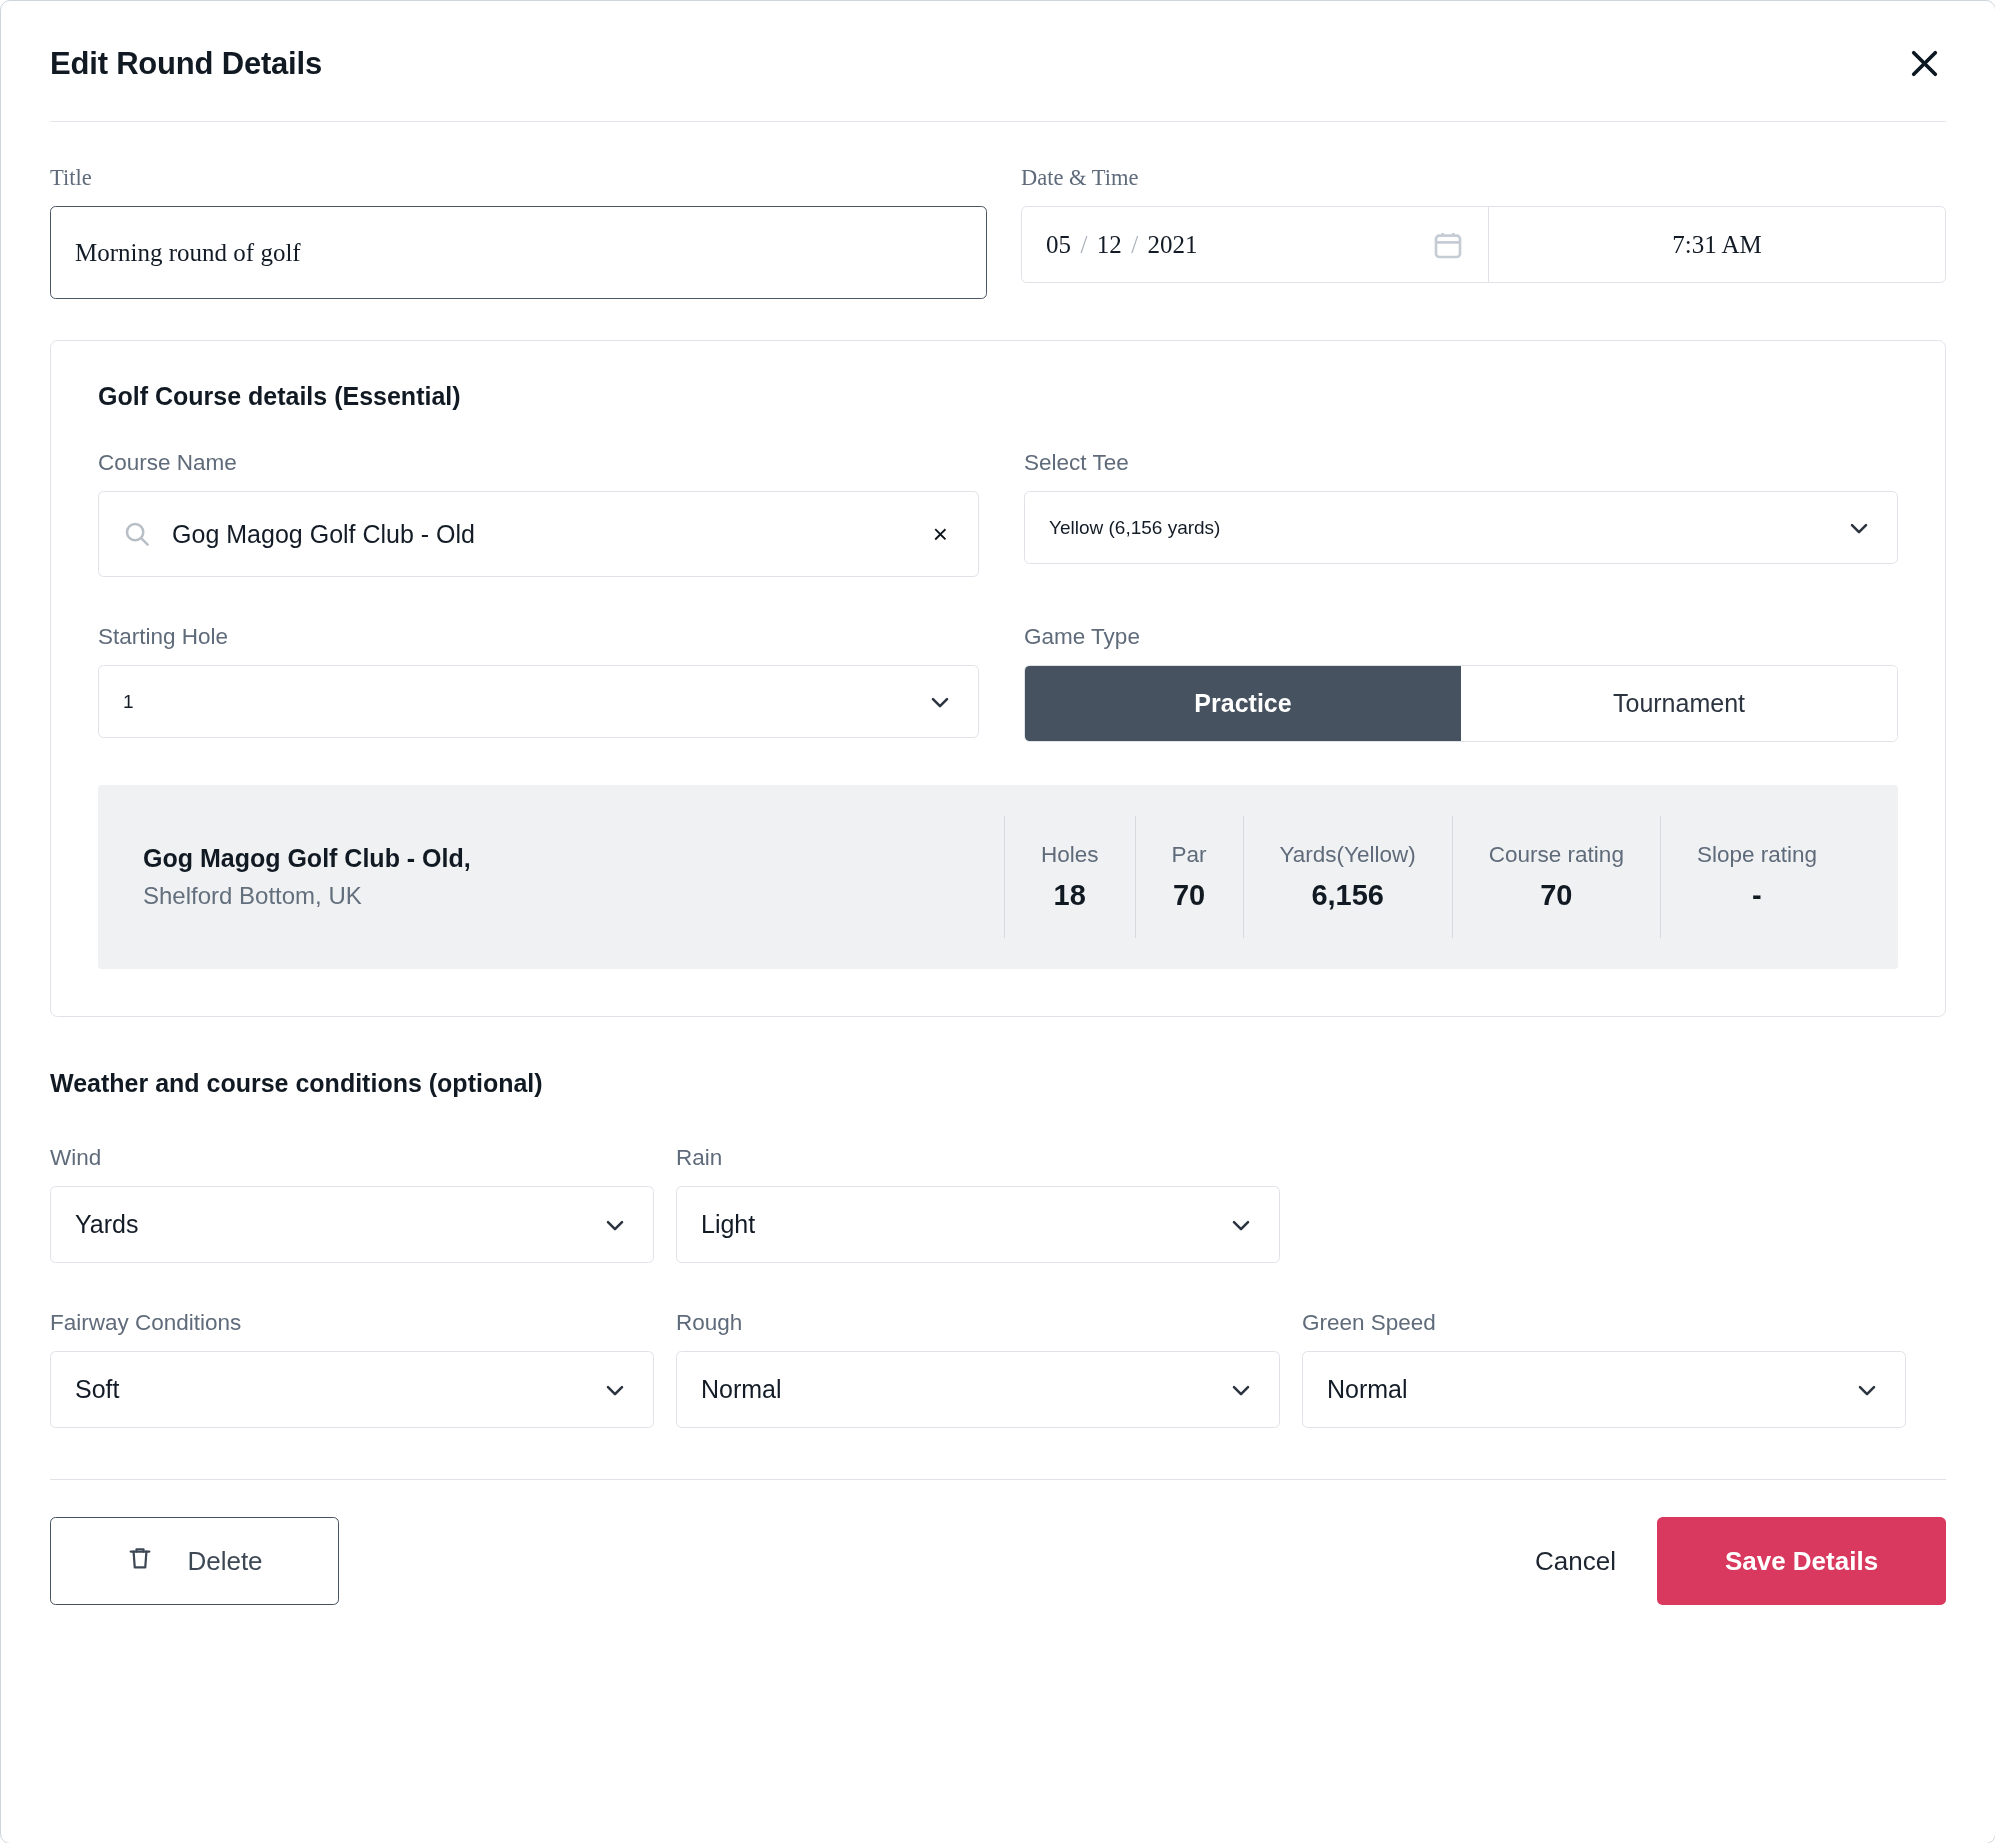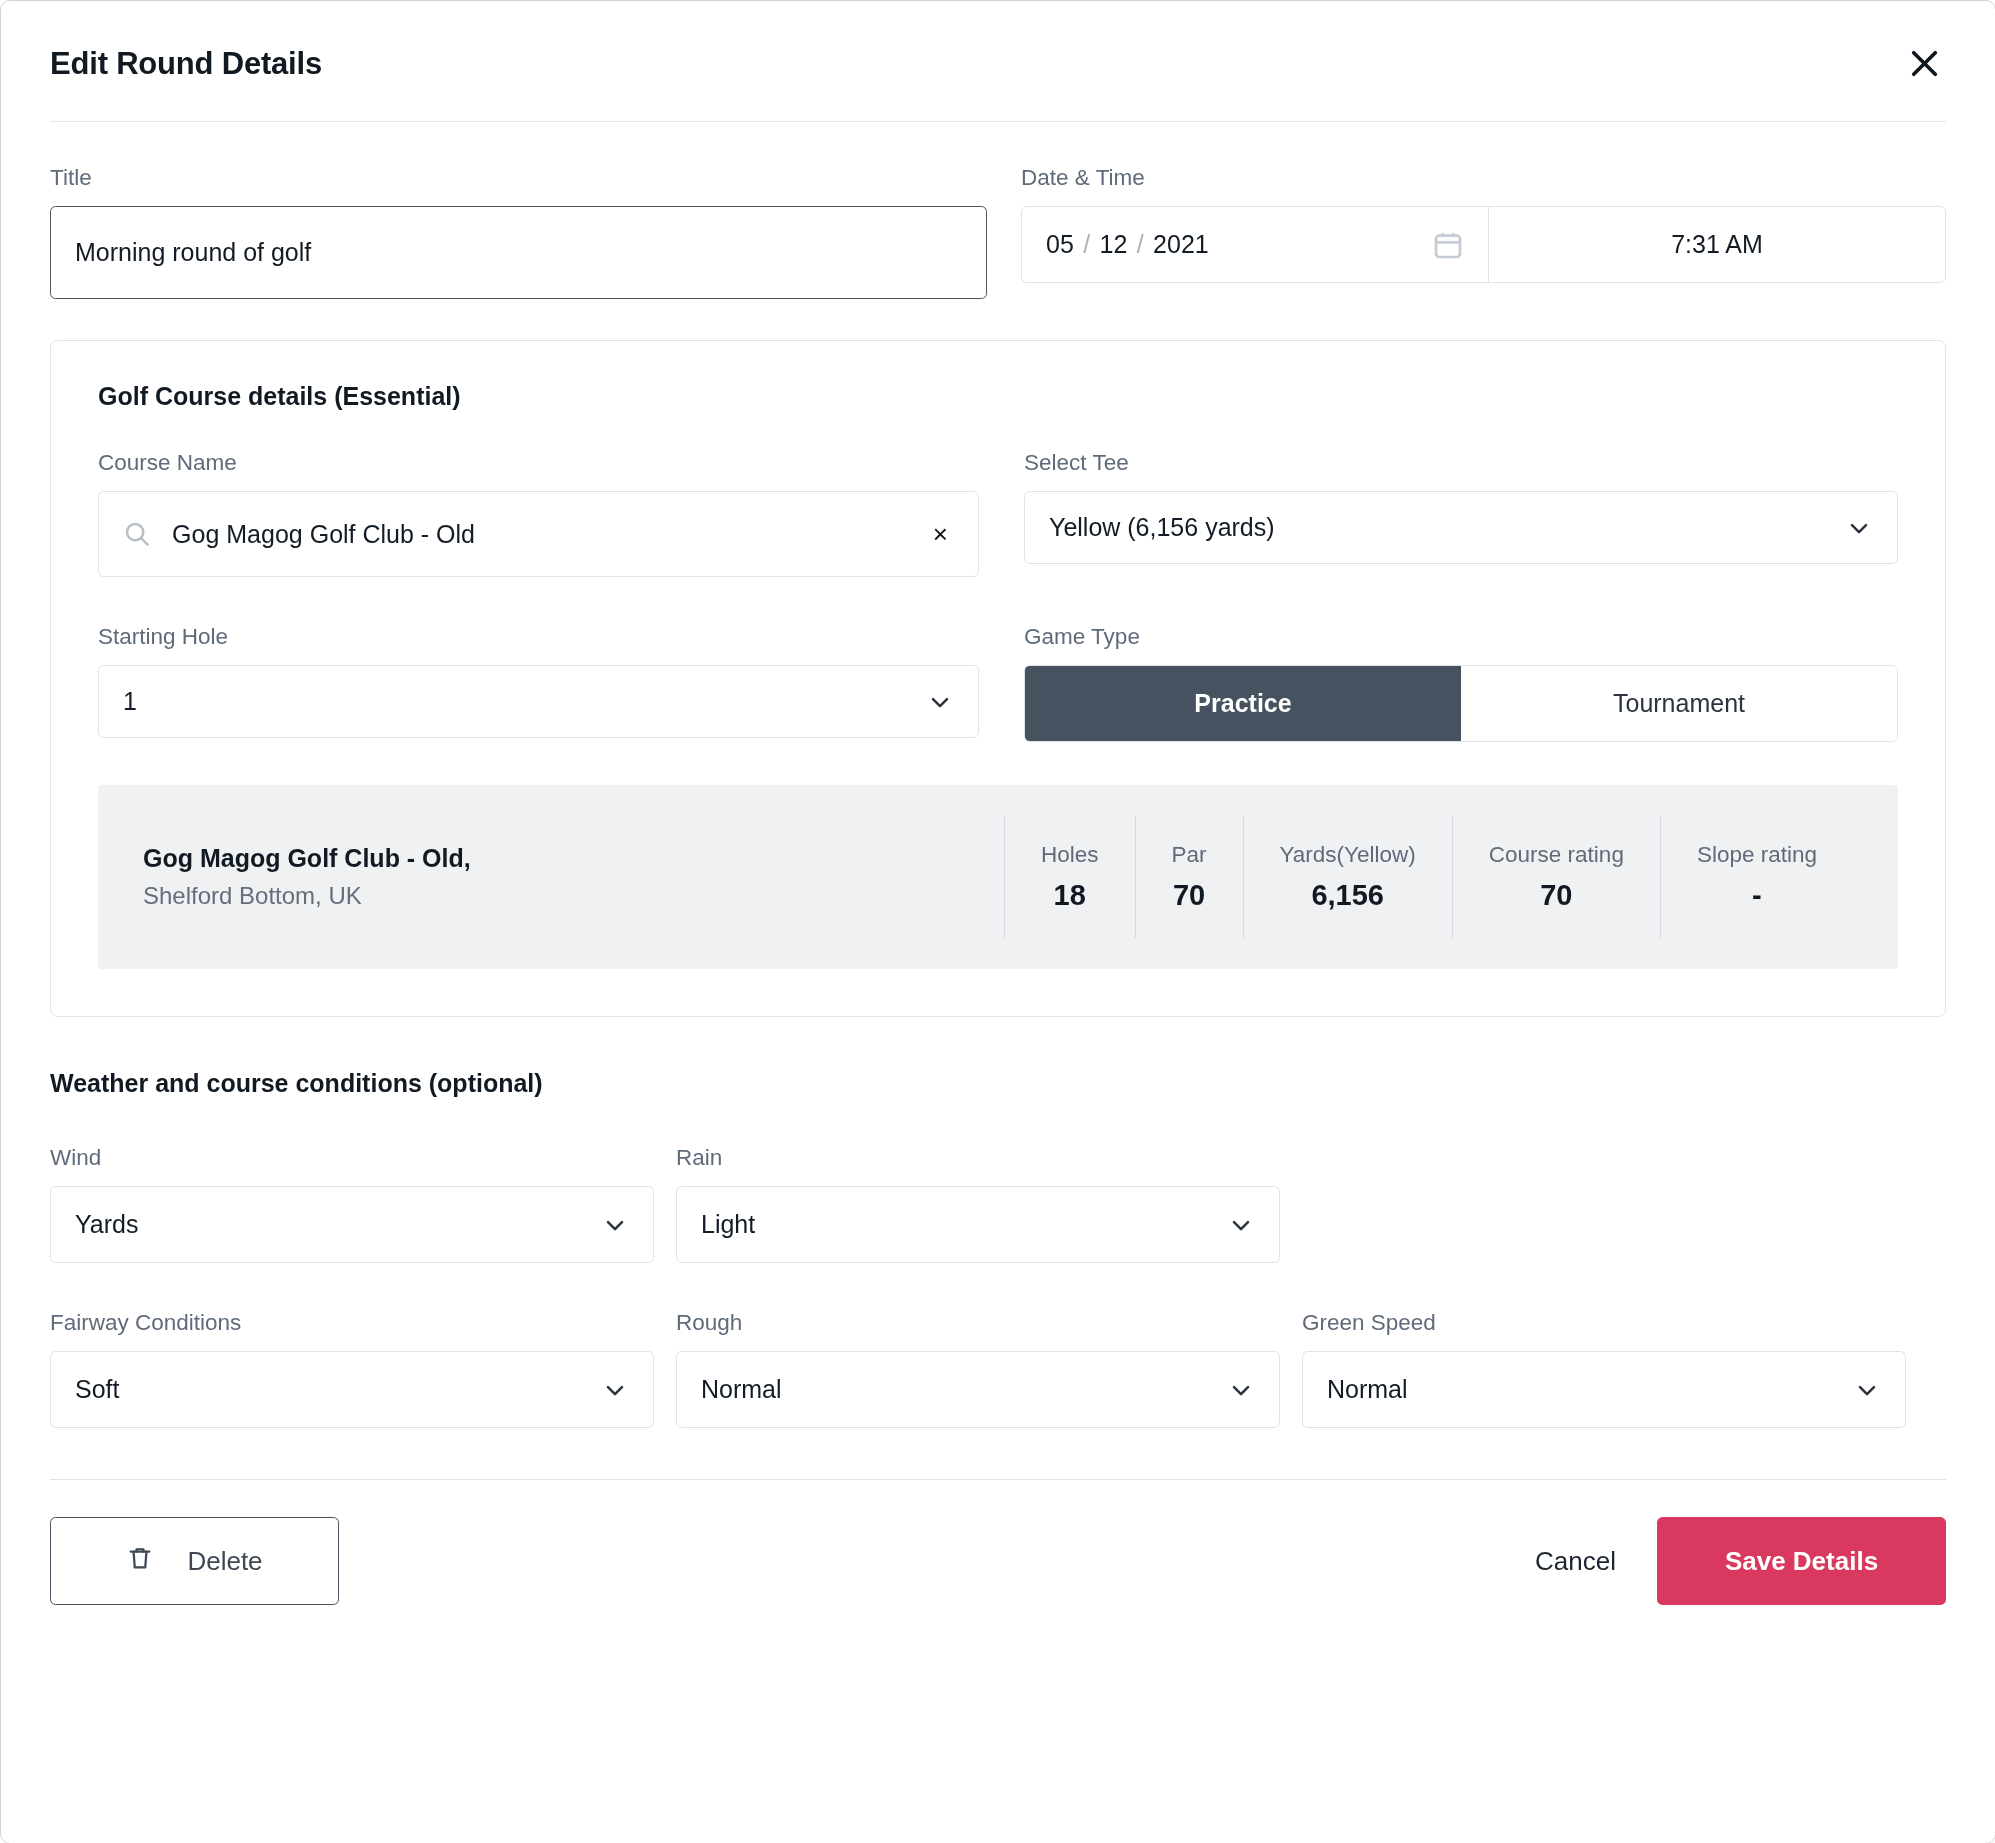--- a/index.html
+++ b/index.html
@@ -67,20 +67,21 @@
     padding: 0 24px;
     font-size: 25px;
     color: #131c26;
     background: #fff;
   }
 
   .row-2 {
     display: flex;
     gap: 34px;
     margin-top: 43px;
+    font-family: Liberation Serif, serif;
   }
   .col-left  { width: 937px; }
   .col-right { flex: 1; }
 
   
   .datetime-wrap {
     height: 77px;
     border: 0.9px solid #dfe3e8;
     border-radius: 5.6px;
     display: flex;
@@ -126,21 +127,21 @@
   .card-col-left  { width: 881px; }
   .card-col-right { flex: 1; }
 
   .select-box {
     height: 73px;
     border: 0.9px solid #dfe3e8;
     border-radius: 5.6px;
     display: flex;
     align-items: center;
     padding: 13px 24px;
-    font-size: 25px;
+    font-size: 19px;
     color: #131c26;
     background: #fff;
     cursor: pointer;
   }
   .select-box .val { flex: 1; }
   .chev { display: flex; align-items: center; }
 
   .search-box {
     height: 86px;
     border: 0.9px solid #dfe3e8;

